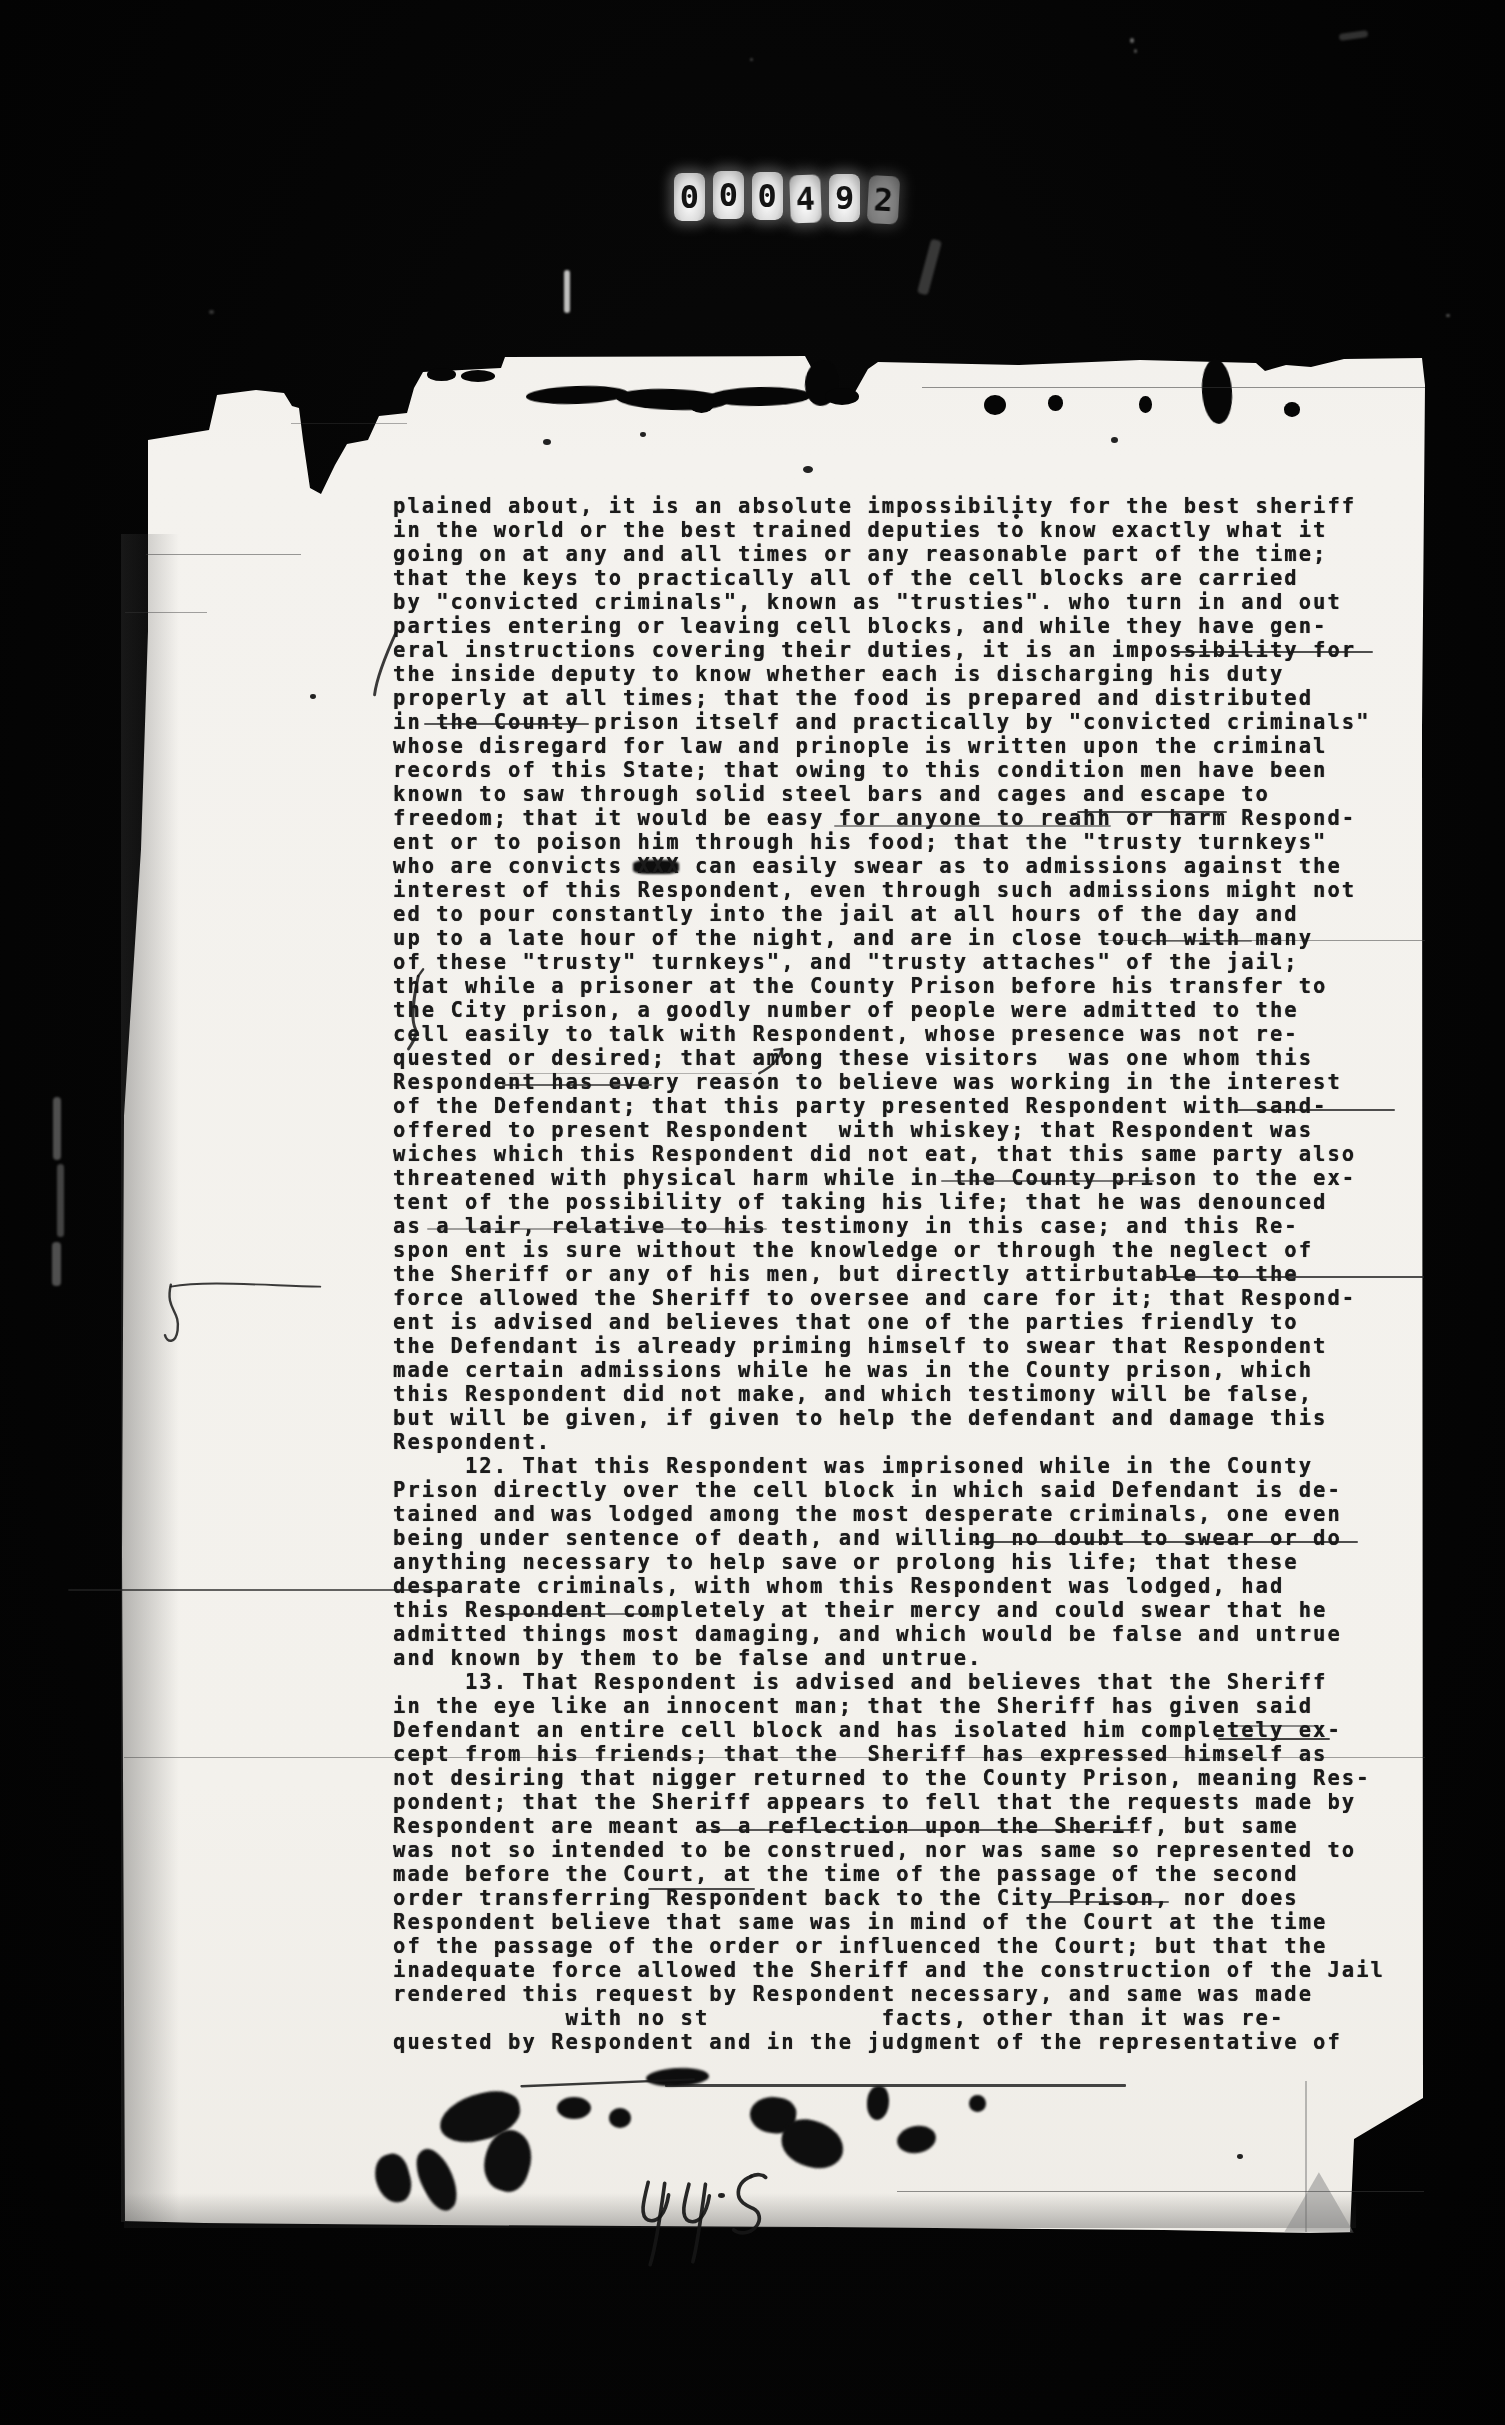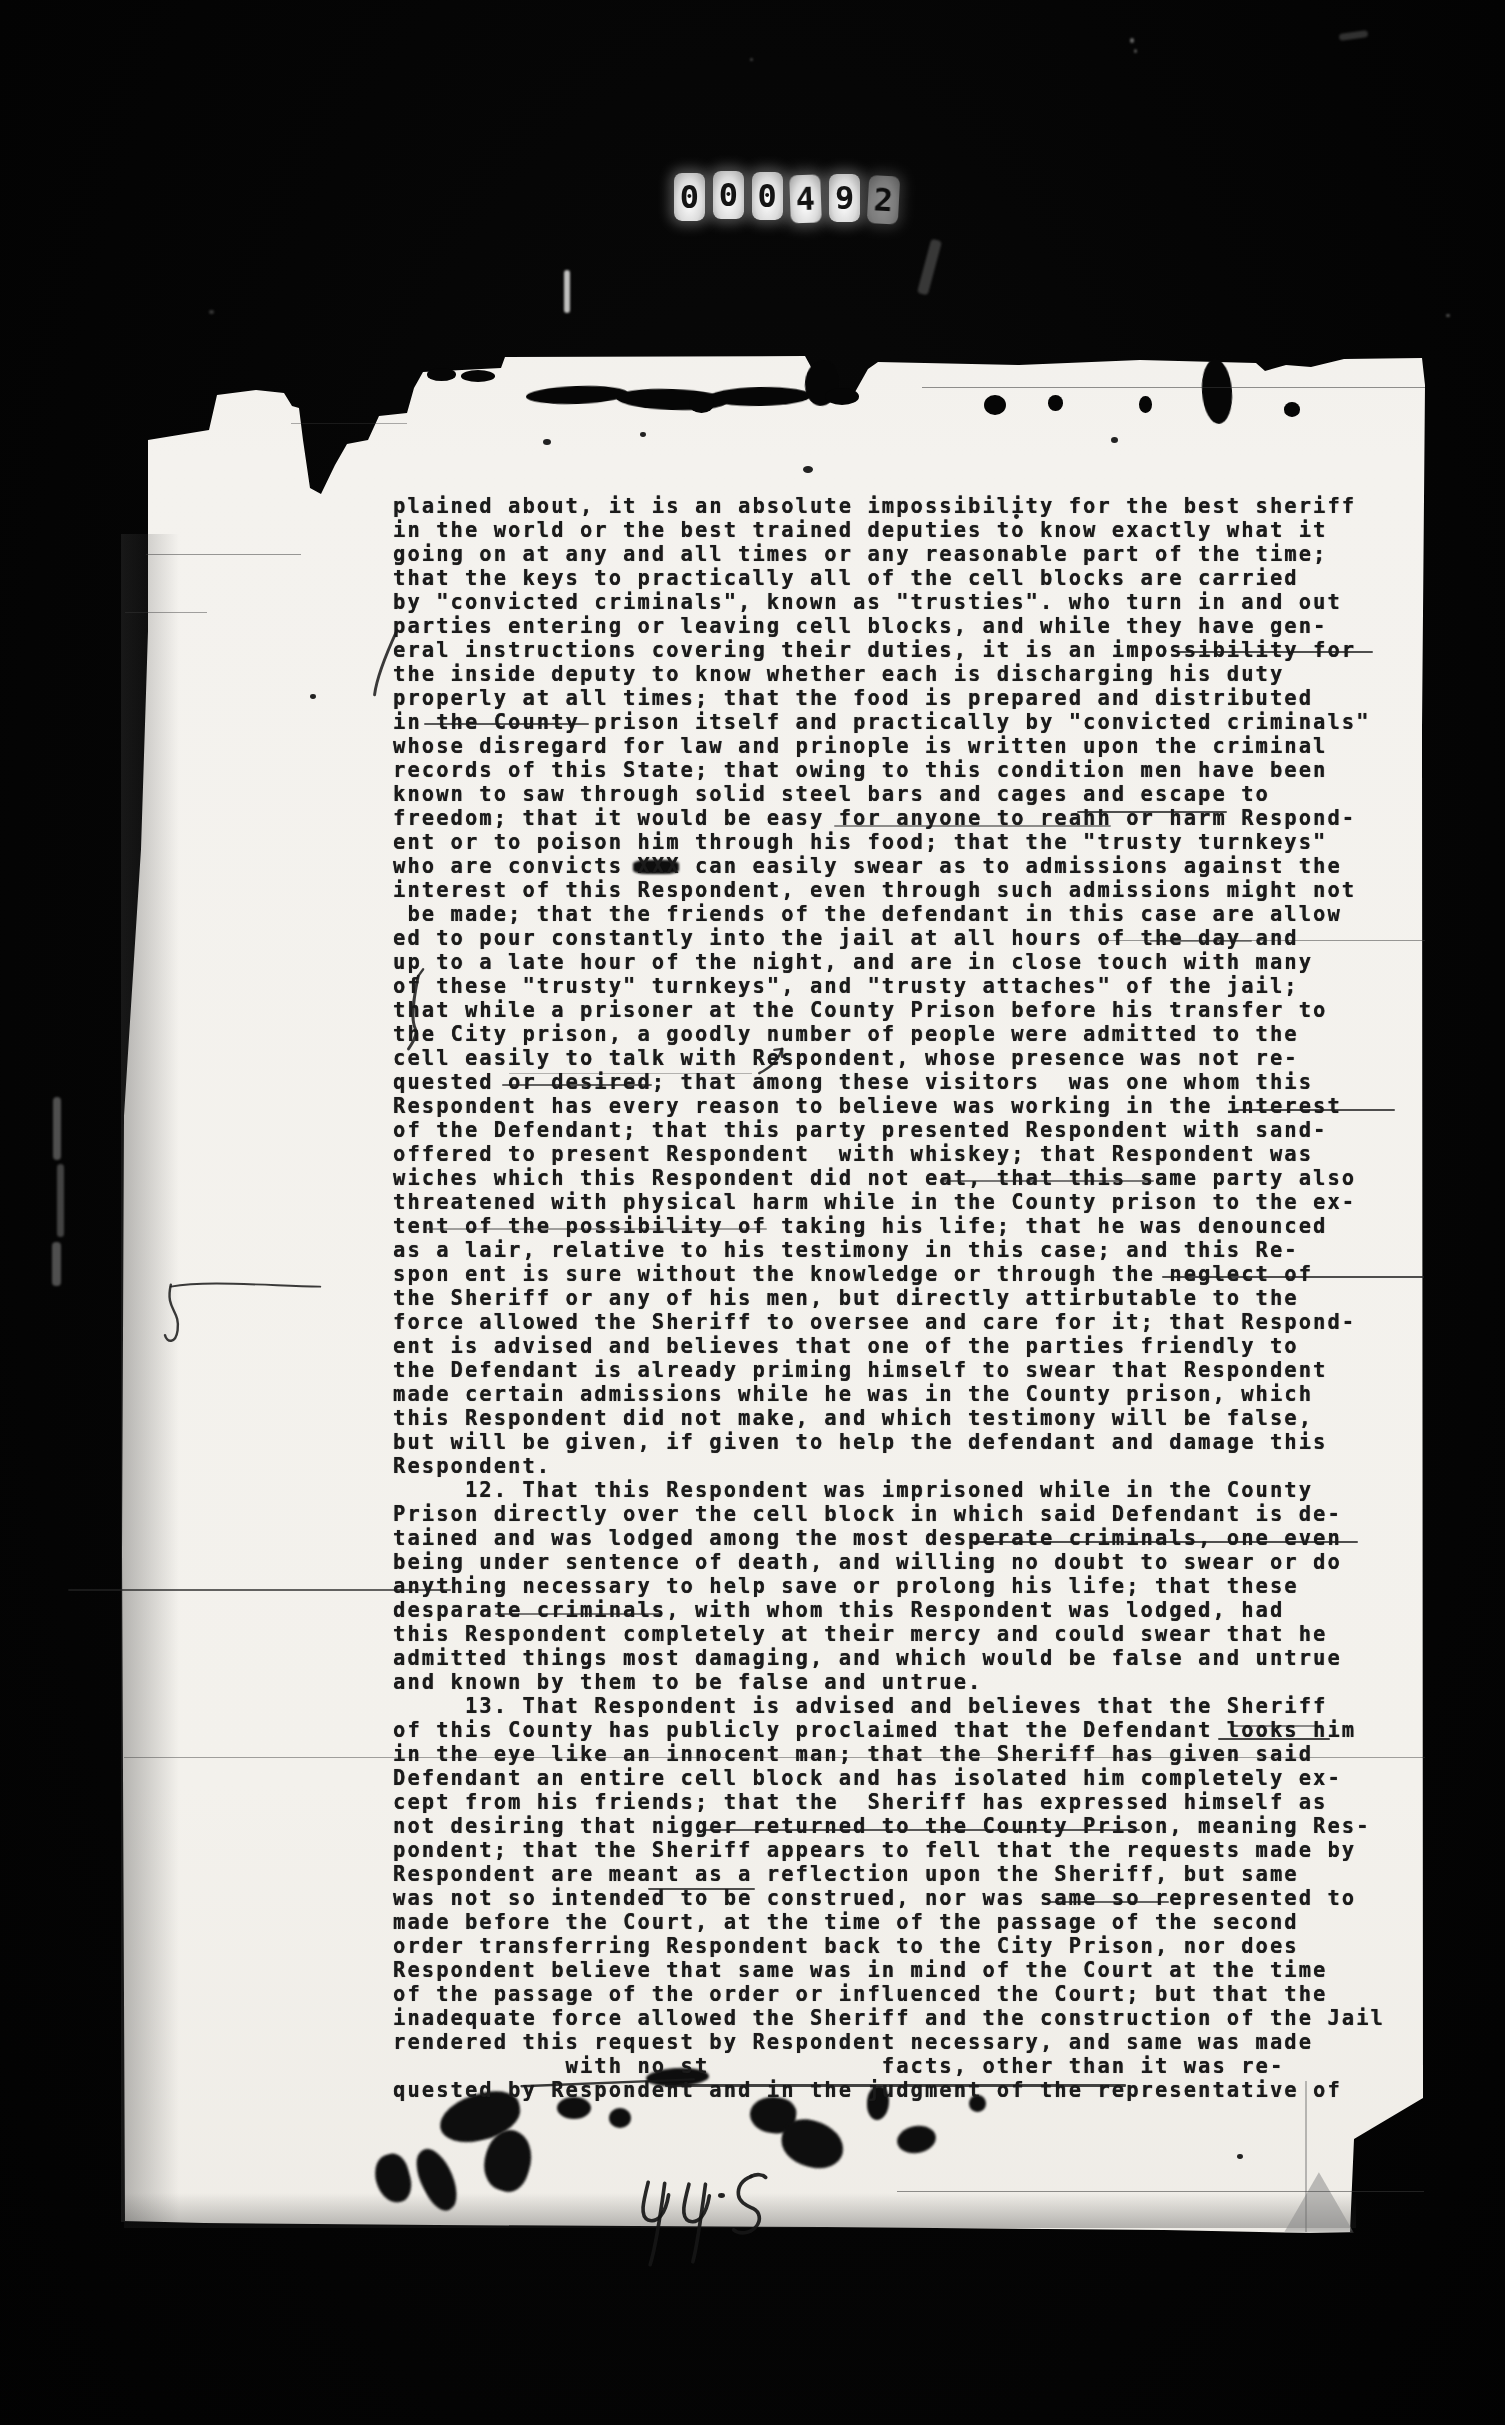--- a/index.html
+++ b/index.html
@@ -162,21 +162,20 @@
       <div class="line">the inside deputy to know whether each is discharging his duty</div>
       <div class="line">properly at all times; that the food is prepared and distributed</div>
       <div class="line">in the County prison itself and practically by "convicted criminals"</div>
       <div class="line">whose disregard for law and prinople is written upon the criminal</div>
       <div class="line">records of this State; that owing to this condition men have been</div>
       <div class="line">known to saw through solid steel bars and cages and escape to</div>
       <div class="line">freedom; that it would be easy for anyone to reahh or harm Respond-</div>
       <div class="line">ent or to poison him through his food; that the "trusty turnkeys"</div>
       <div class="line">who are convicts XXX can easily swear as to admissions against the</div>
       <div class="line">interest of this Respondent, even through such admissions might not</div>
-      <div class="line"> be made; that the friends of the defendant in this case are allow</div>
       <div class="line">ed to pour constantly into the jail at all hours of the day and</div>
       <div class="line">up to a late hour of the night, and are in close touch with many</div>
       <div class="line">of these "trusty" turnkeys", and "trusty attaches" of the jail;</div>
       <div class="line">that while a prisoner at the County Prison before his transfer to</div>
       <div class="line">the City prison, a goodly number of people were admitted to the</div>
       <div class="line">cell easily to talk with Respondent, whose presence was not re-</div>
       <div class="line">quested or desired; that among these visitors  was one whom this</div>
       <div class="line">Respondent has every reason to believe was working in the interest</div>
       <div class="line">of the Defendant; that this party presented Respondent with sand-</div>
       <div class="line">offered to present Respondent  with whiskey; that Respondent was</div>
@@ -196,21 +195,20 @@
       <div class="line">     12. That this Respondent was imprisoned while in the County</div>
       <div class="line">Prison directly over the cell block in which said Defendant is de-</div>
       <div class="line">tained and was lodged among the most desperate criminals, one even</div>
       <div class="line">being under sentence of death, and willing no doubt to swear or do</div>
       <div class="line">anything necessary to help save or prolong his life; that these</div>
       <div class="line">desparate criminals, with whom this Respondent was lodged, had</div>
       <div class="line">this Respondent completely at their mercy and could swear that he</div>
       <div class="line">admitted things most damaging, and which would be false and untrue</div>
       <div class="line">and known by them to be false and untrue.</div>
       <div class="line">     13. That Respondent is advised and believes that the Sheriff</div>
-      <div class="line">of this County has publicly proclaimed that the Defendant looks him</div>
       <div class="line">in the eye like an innocent man; that the Sheriff has given said</div>
       <div class="line">Defendant an entire cell block and has isolated him completely ex-</div>
       <div class="line">cept from his friends; that the  Sheriff has expressed himself as</div>
       <div class="line">not desiring that nigger returned to the County Prison, meaning Res-</div>
       <div class="line">pondent; that the Sheriff appears to fell that the requests made by</div>
       <div class="line">Respondent are meant as a reflection upon the Sheriff, but same</div>
       <div class="line">was not so intended to be construed, nor was same so represented to</div>
       <div class="line">made before the Court, at the time of the passage of the second</div>
       <div class="line">order transferring Respondent back to the City Prison, nor does</div>
       <div class="line">Respondent believe that same was in mind of the Court at the time</div>

